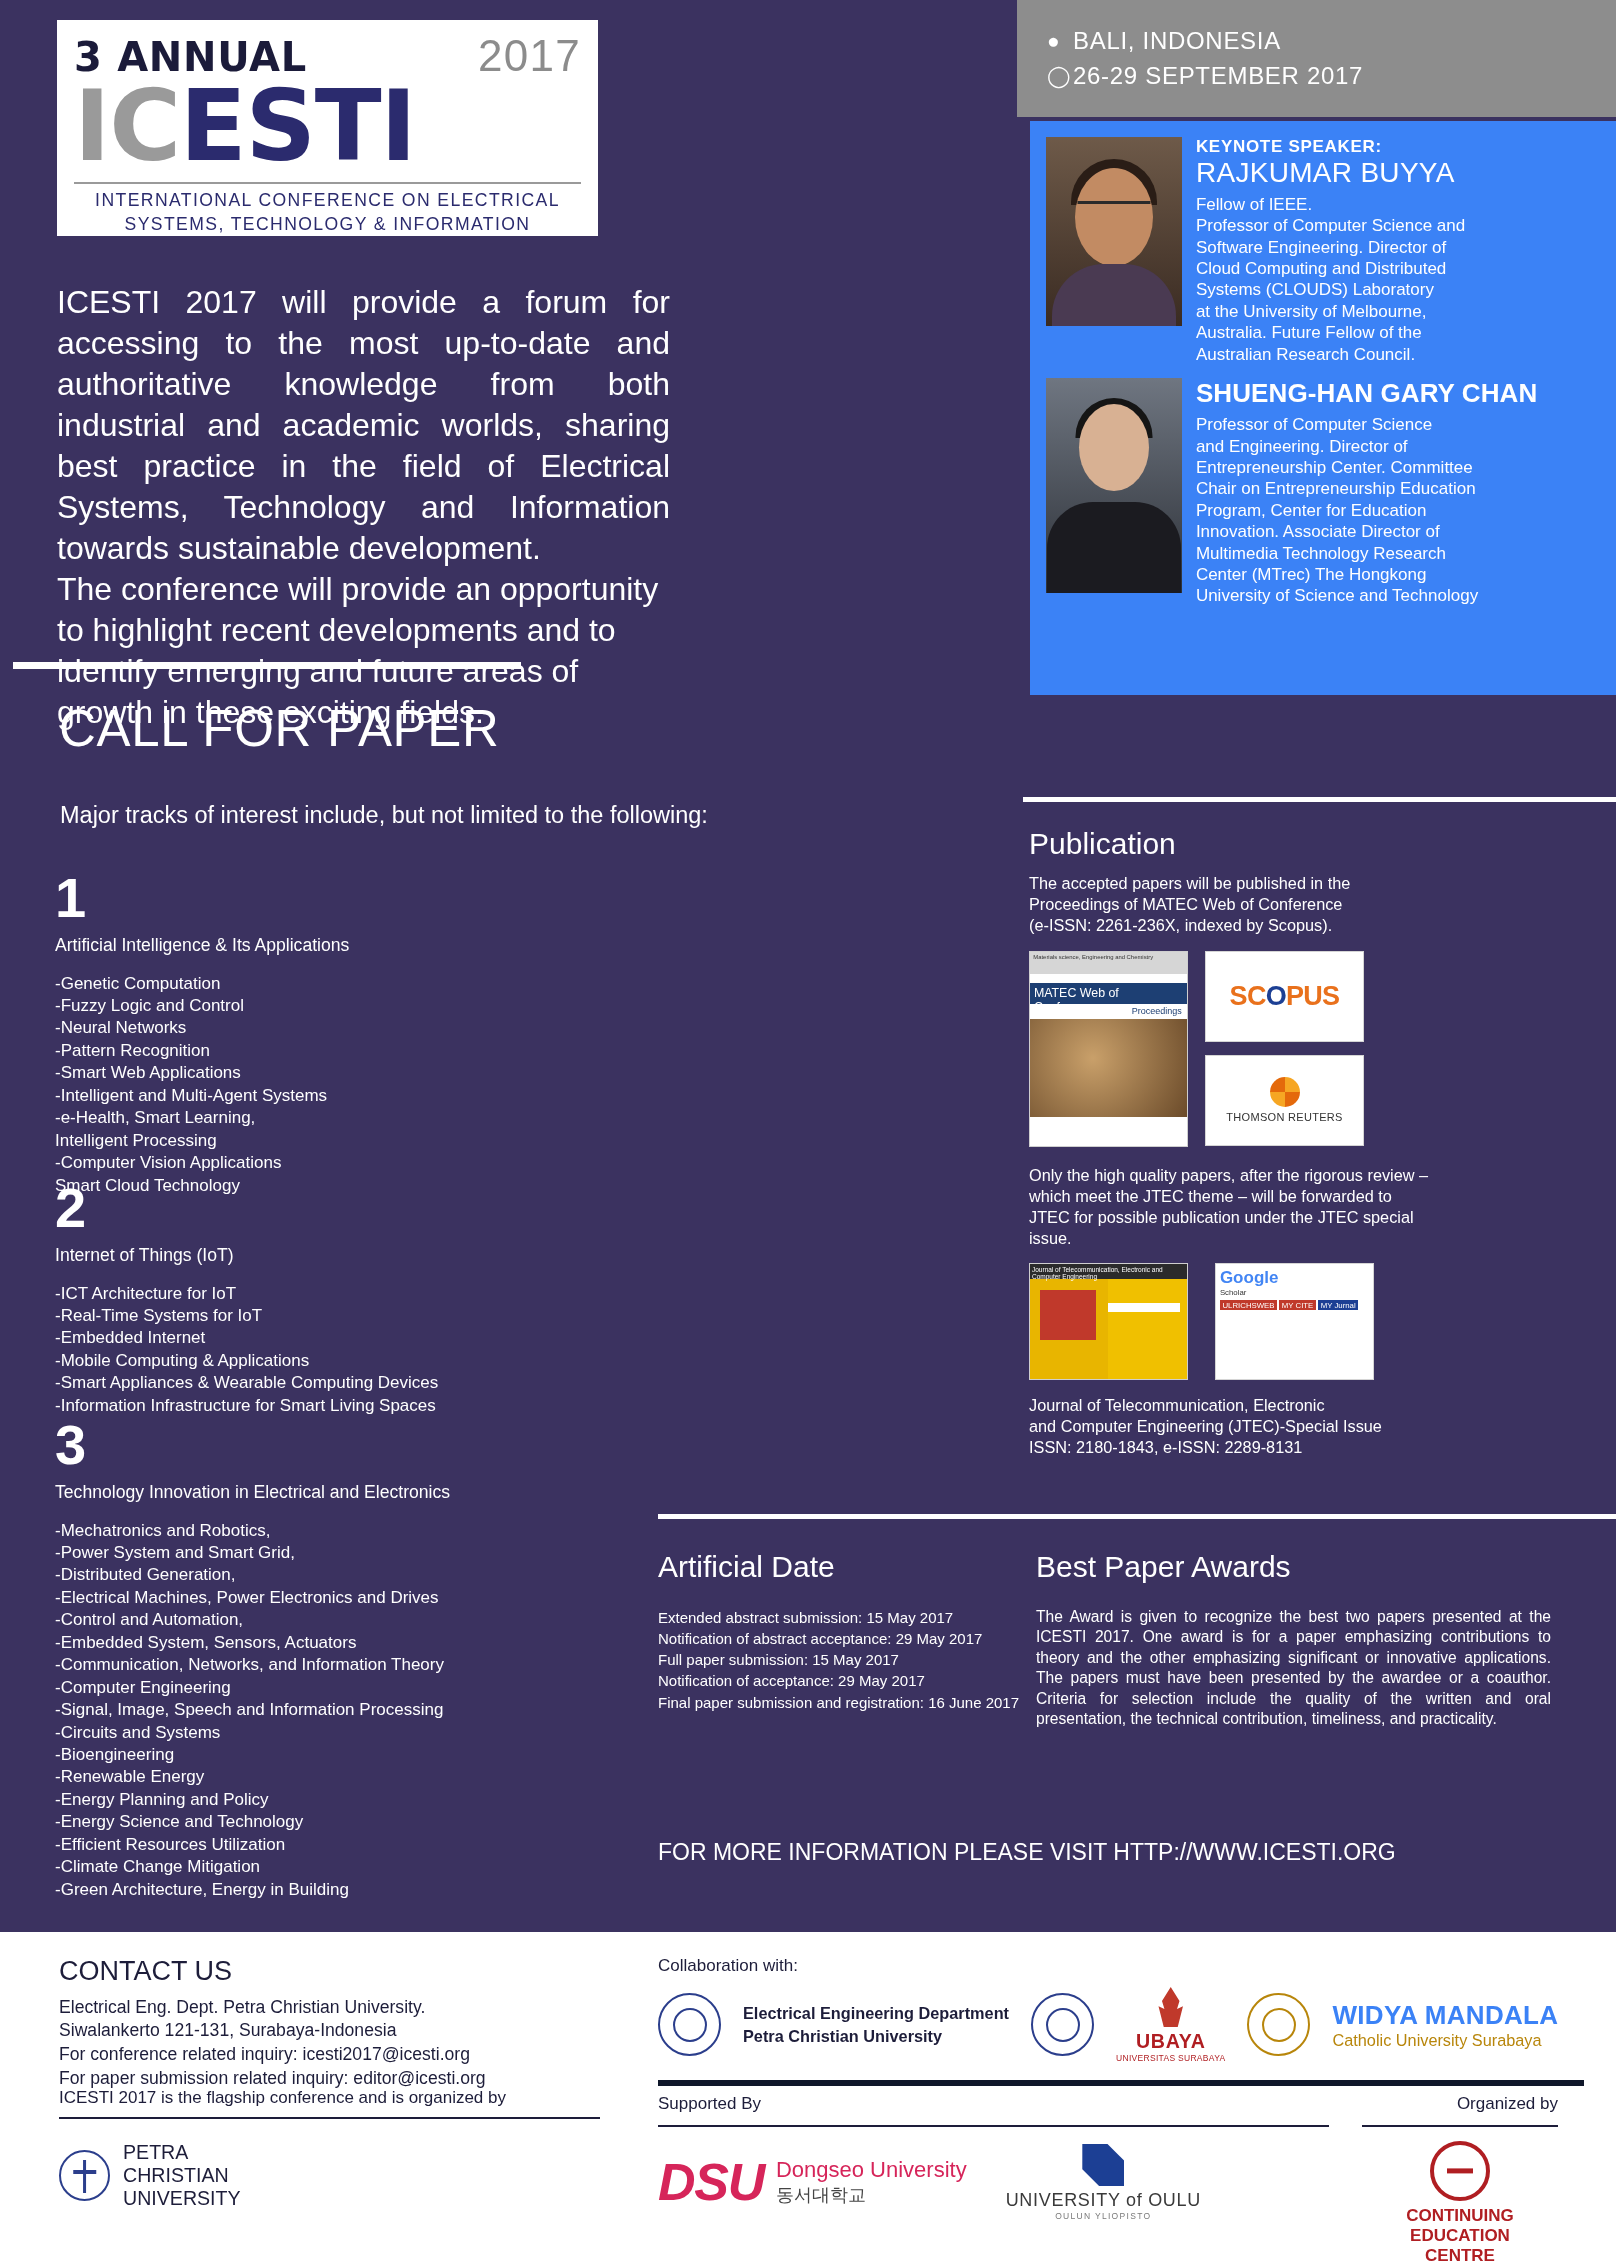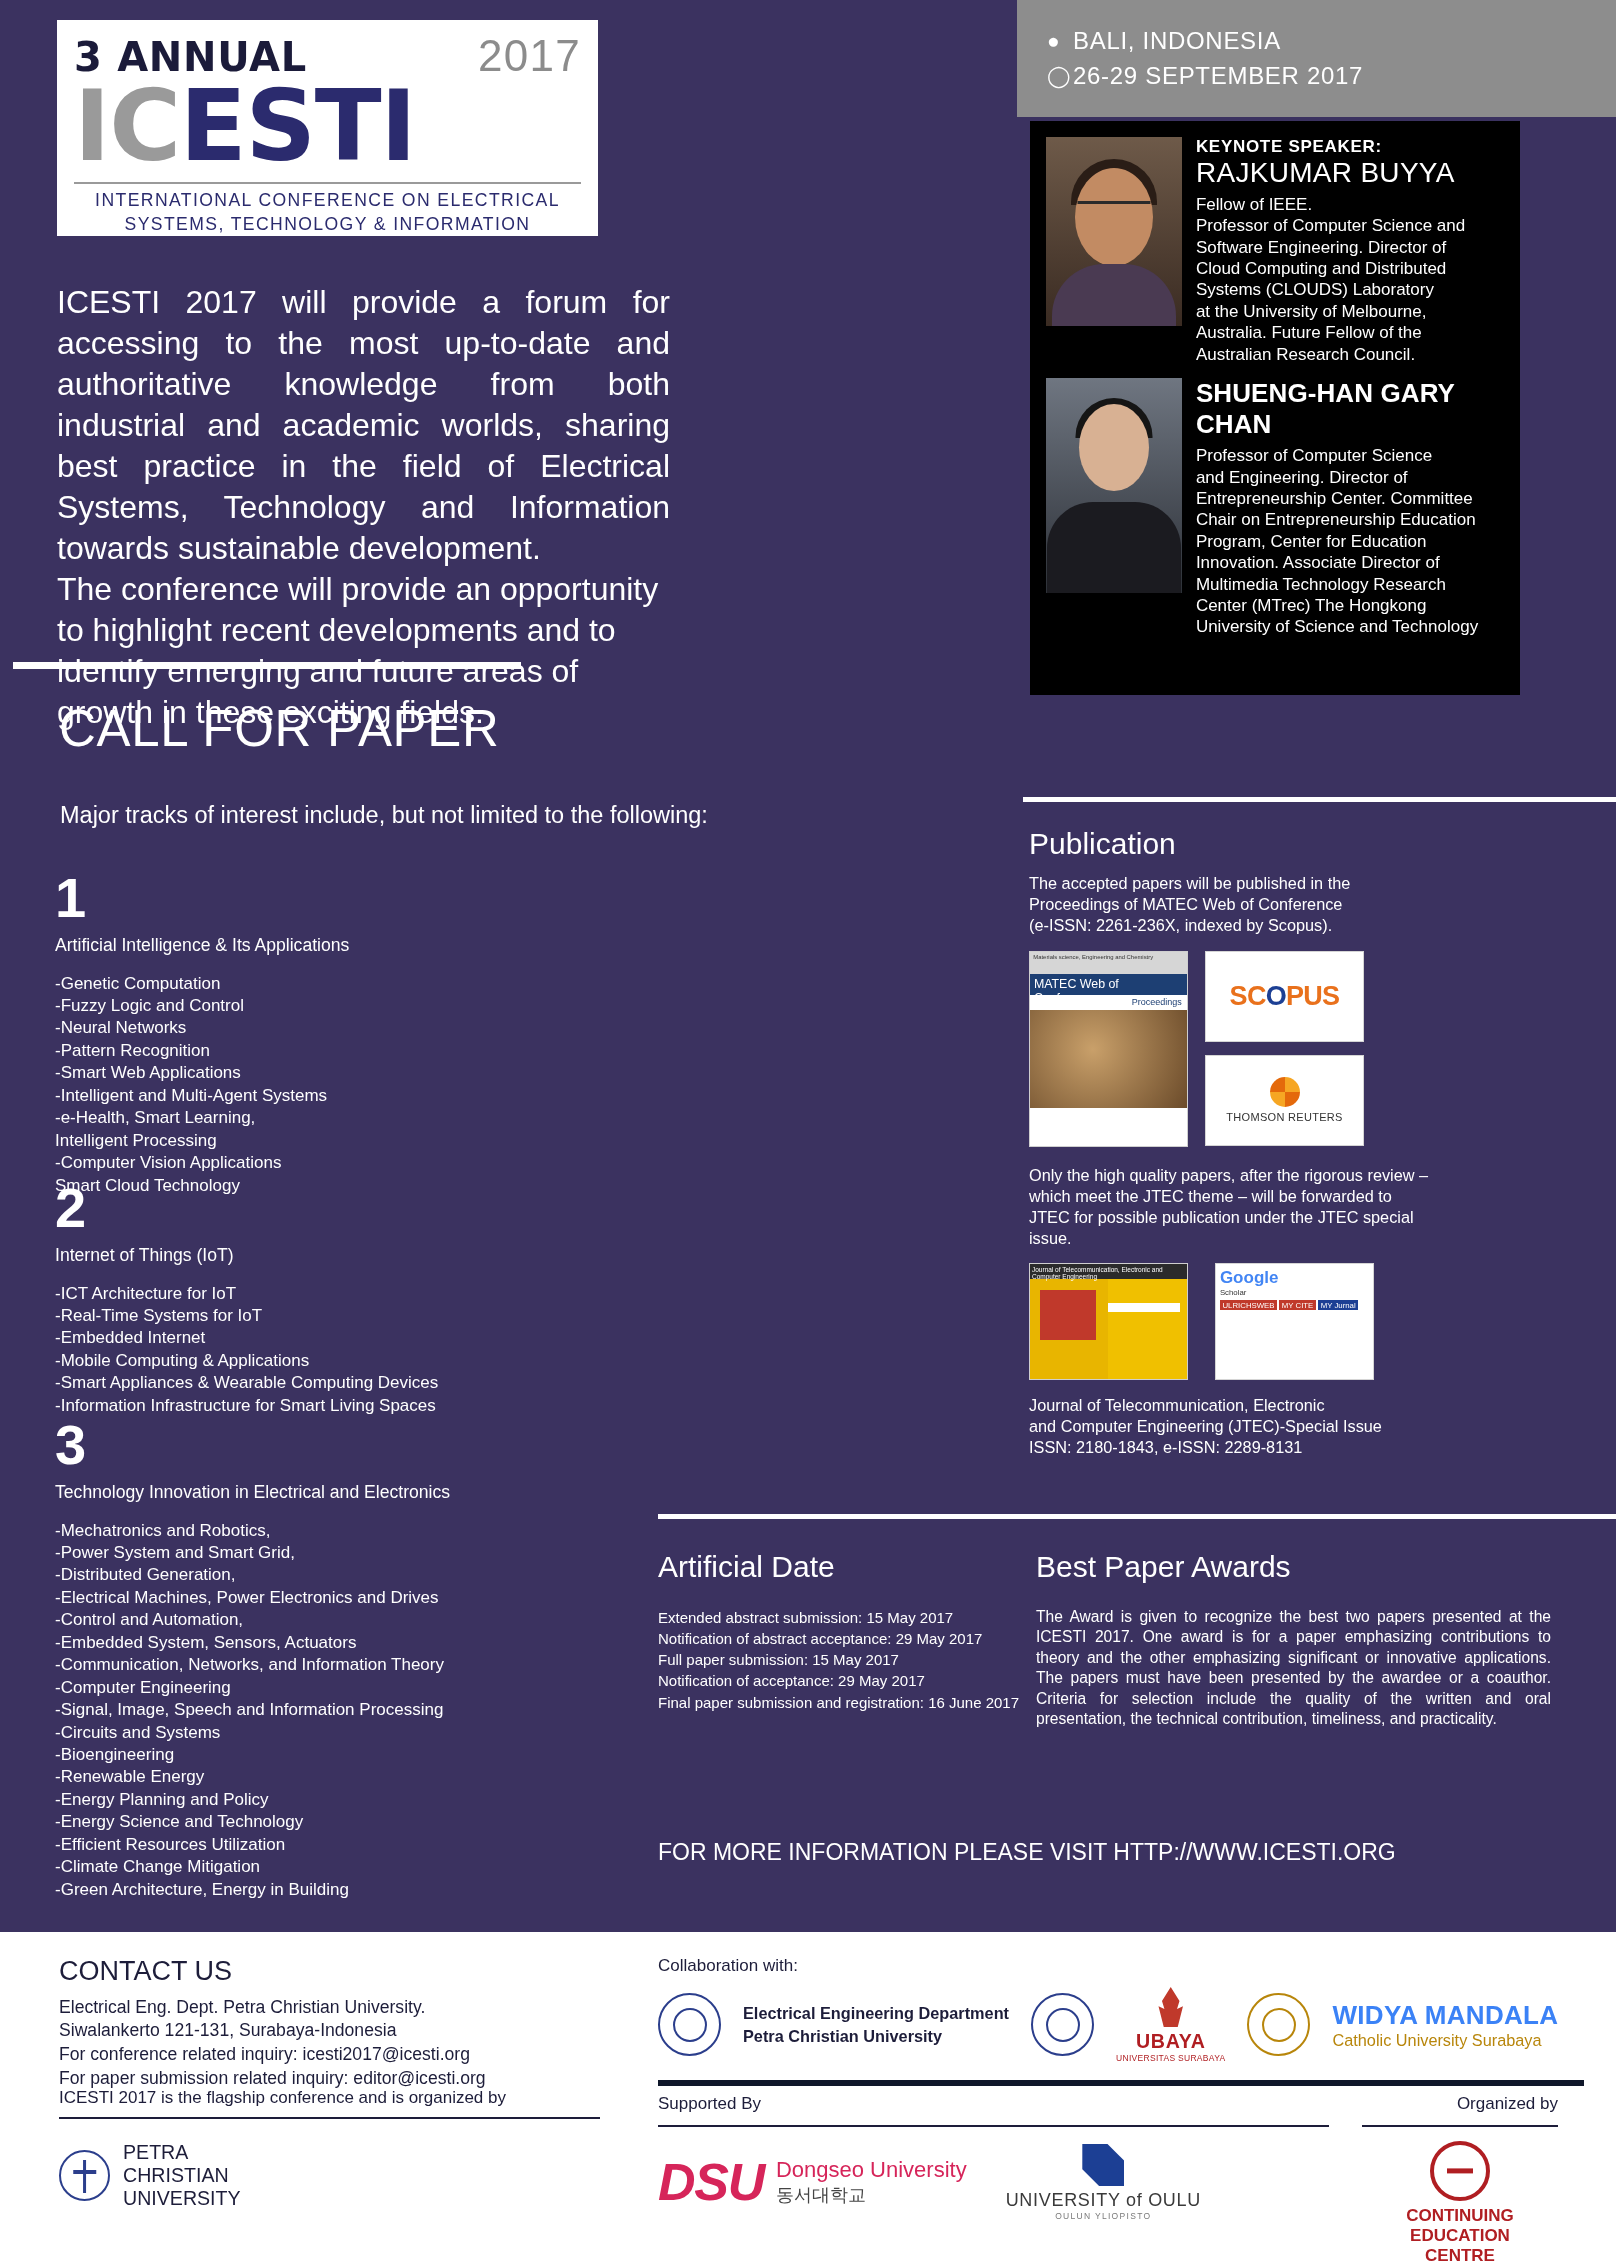--- a/index.html
+++ b/index.html
@@ -118,22 +118,22 @@
     padding: 27px 0 0 30px;
   }
   .venue-line {
     display: flex; align-items: center; font-size: 24px; letter-spacing: 0.7px;
     margin-bottom: 6.5px;
   }
   .venue-line .gi { width: 26px; display: inline-block; font-size: 21px; }
 
   .speakers {
     position: absolute;
-    left: 1030px; top: 121px; width: 490px; height: 574px;
-    background: #000000;
+    left: 1030px; top: 121px; width: 587px; height: 574px;
+    background: #3b82f6;
     padding: 15.6px 14.3px 0 15.6px;
     color: #ffffff;
   }
   .sp-row { display: flex; gap: 14.3px; }
   .sp-photo {
     width: 136px; flex: 0 0 136px;
     background: #5a5a5a;
     position: relative;
     overflow: hidden;
   }
@@ -186,21 +186,21 @@
     position: absolute; left: 1029px; top: 827px; width: 587px; color: #ffffff;
   }
   .pub-title { font-size: 30px; margin-bottom: 11.7px; }
   .pub-text { font-size: 16.3px; line-height: 1.3; white-space: pre-line; }
   .pub-imgs { display: flex; gap: 17px; margin-top: 14.3px; }
   .matec-cover {
     width: 159px; height: 196px; background: #ffffff; position: relative;
     border: 0.7px solid #cfcfcf; overflow: hidden;
   }
   .matec-top { height: 22px; background: #d6d6d6; font-size: 5.9px; color: #333; padding: 2px 3.3px; }
-  .matec-band { height: 21px; background: #1d3f73; color:#fff; font-size: 12.4px; padding: 3.3px 3.9px; }
+  .matec-band { height: 21px; background: #1d3f73; color:#fff; font-size: 12.4px; padding: 3.3px 3.9px; margin-top: 9px; }
   .matec-photo { height: 98px; background: radial-gradient(circle at 40% 40%, #c9a06a, #6b4b2a); }
   .matec-foot { height: 52px; background: #ffffff; }
   .matec-proc { font-size: 9px; color:#1d3f73; text-align: right; padding: 2.6px 5.2px; }
   .logo-card {
     width: 159px; height: 91px; background: #ffffff; border: 0.7px solid #d5d5d5;
     display: flex; align-items: center; justify-content: center;
   }
   .scopus-txt { font-size: 27px; color: #e9711c; font-weight: bold; letter-spacing: -0.7px; }
   .scopus-txt .blue { color: #1c3f94; }
   .tr-card { flex-direction: column; gap: 3.9px; }

